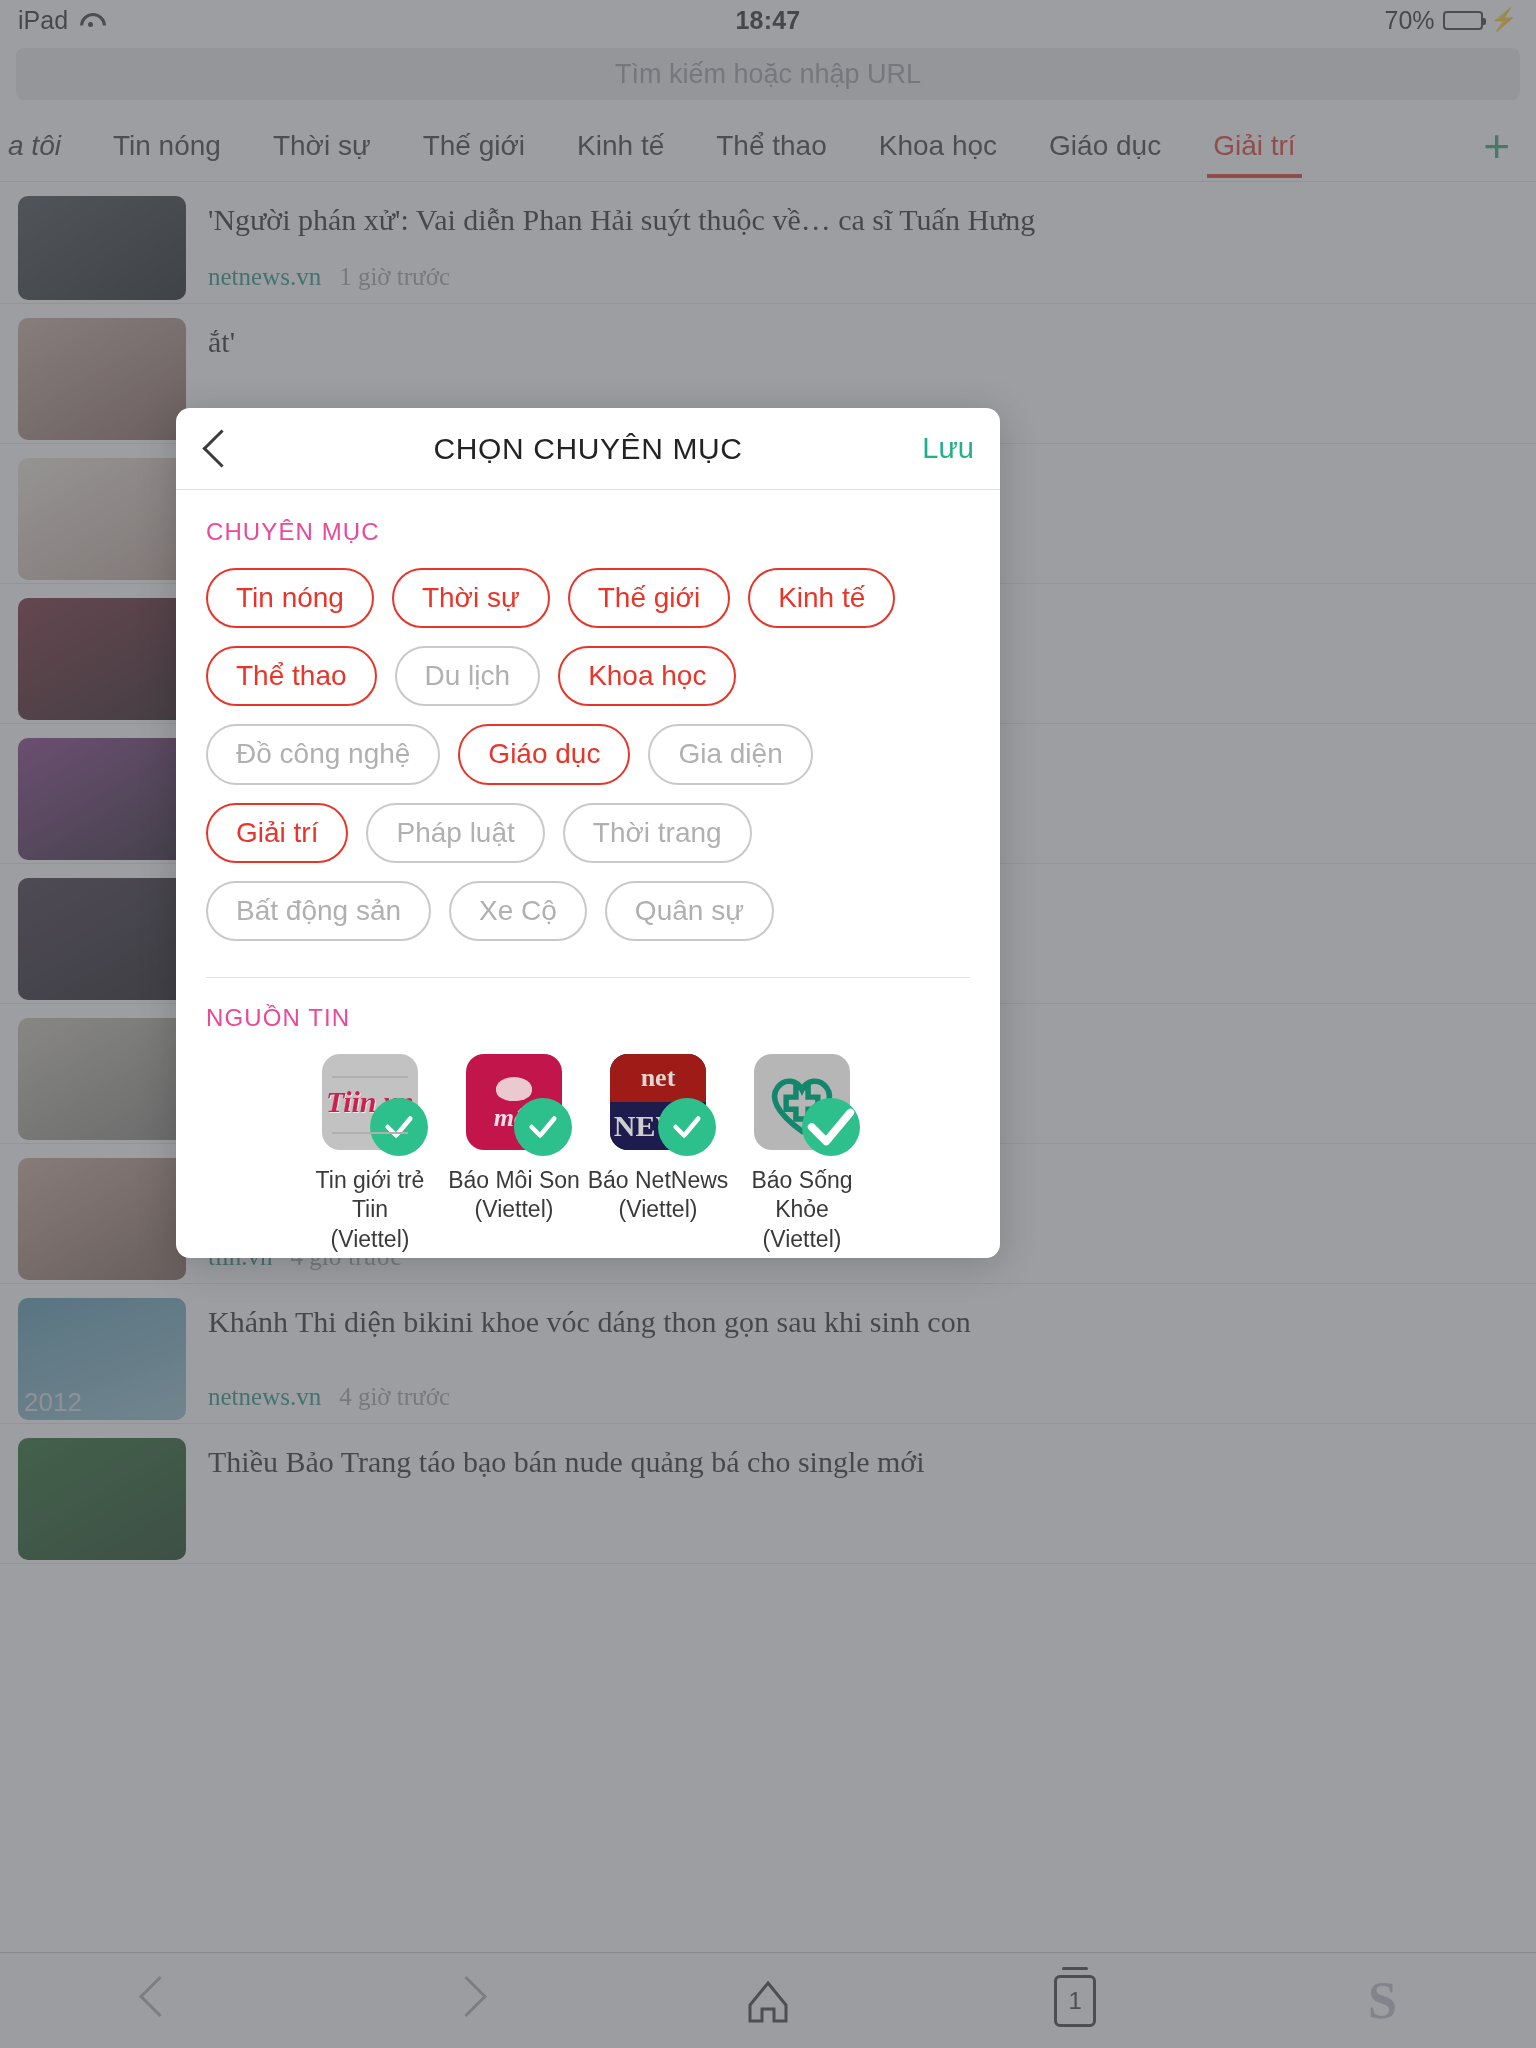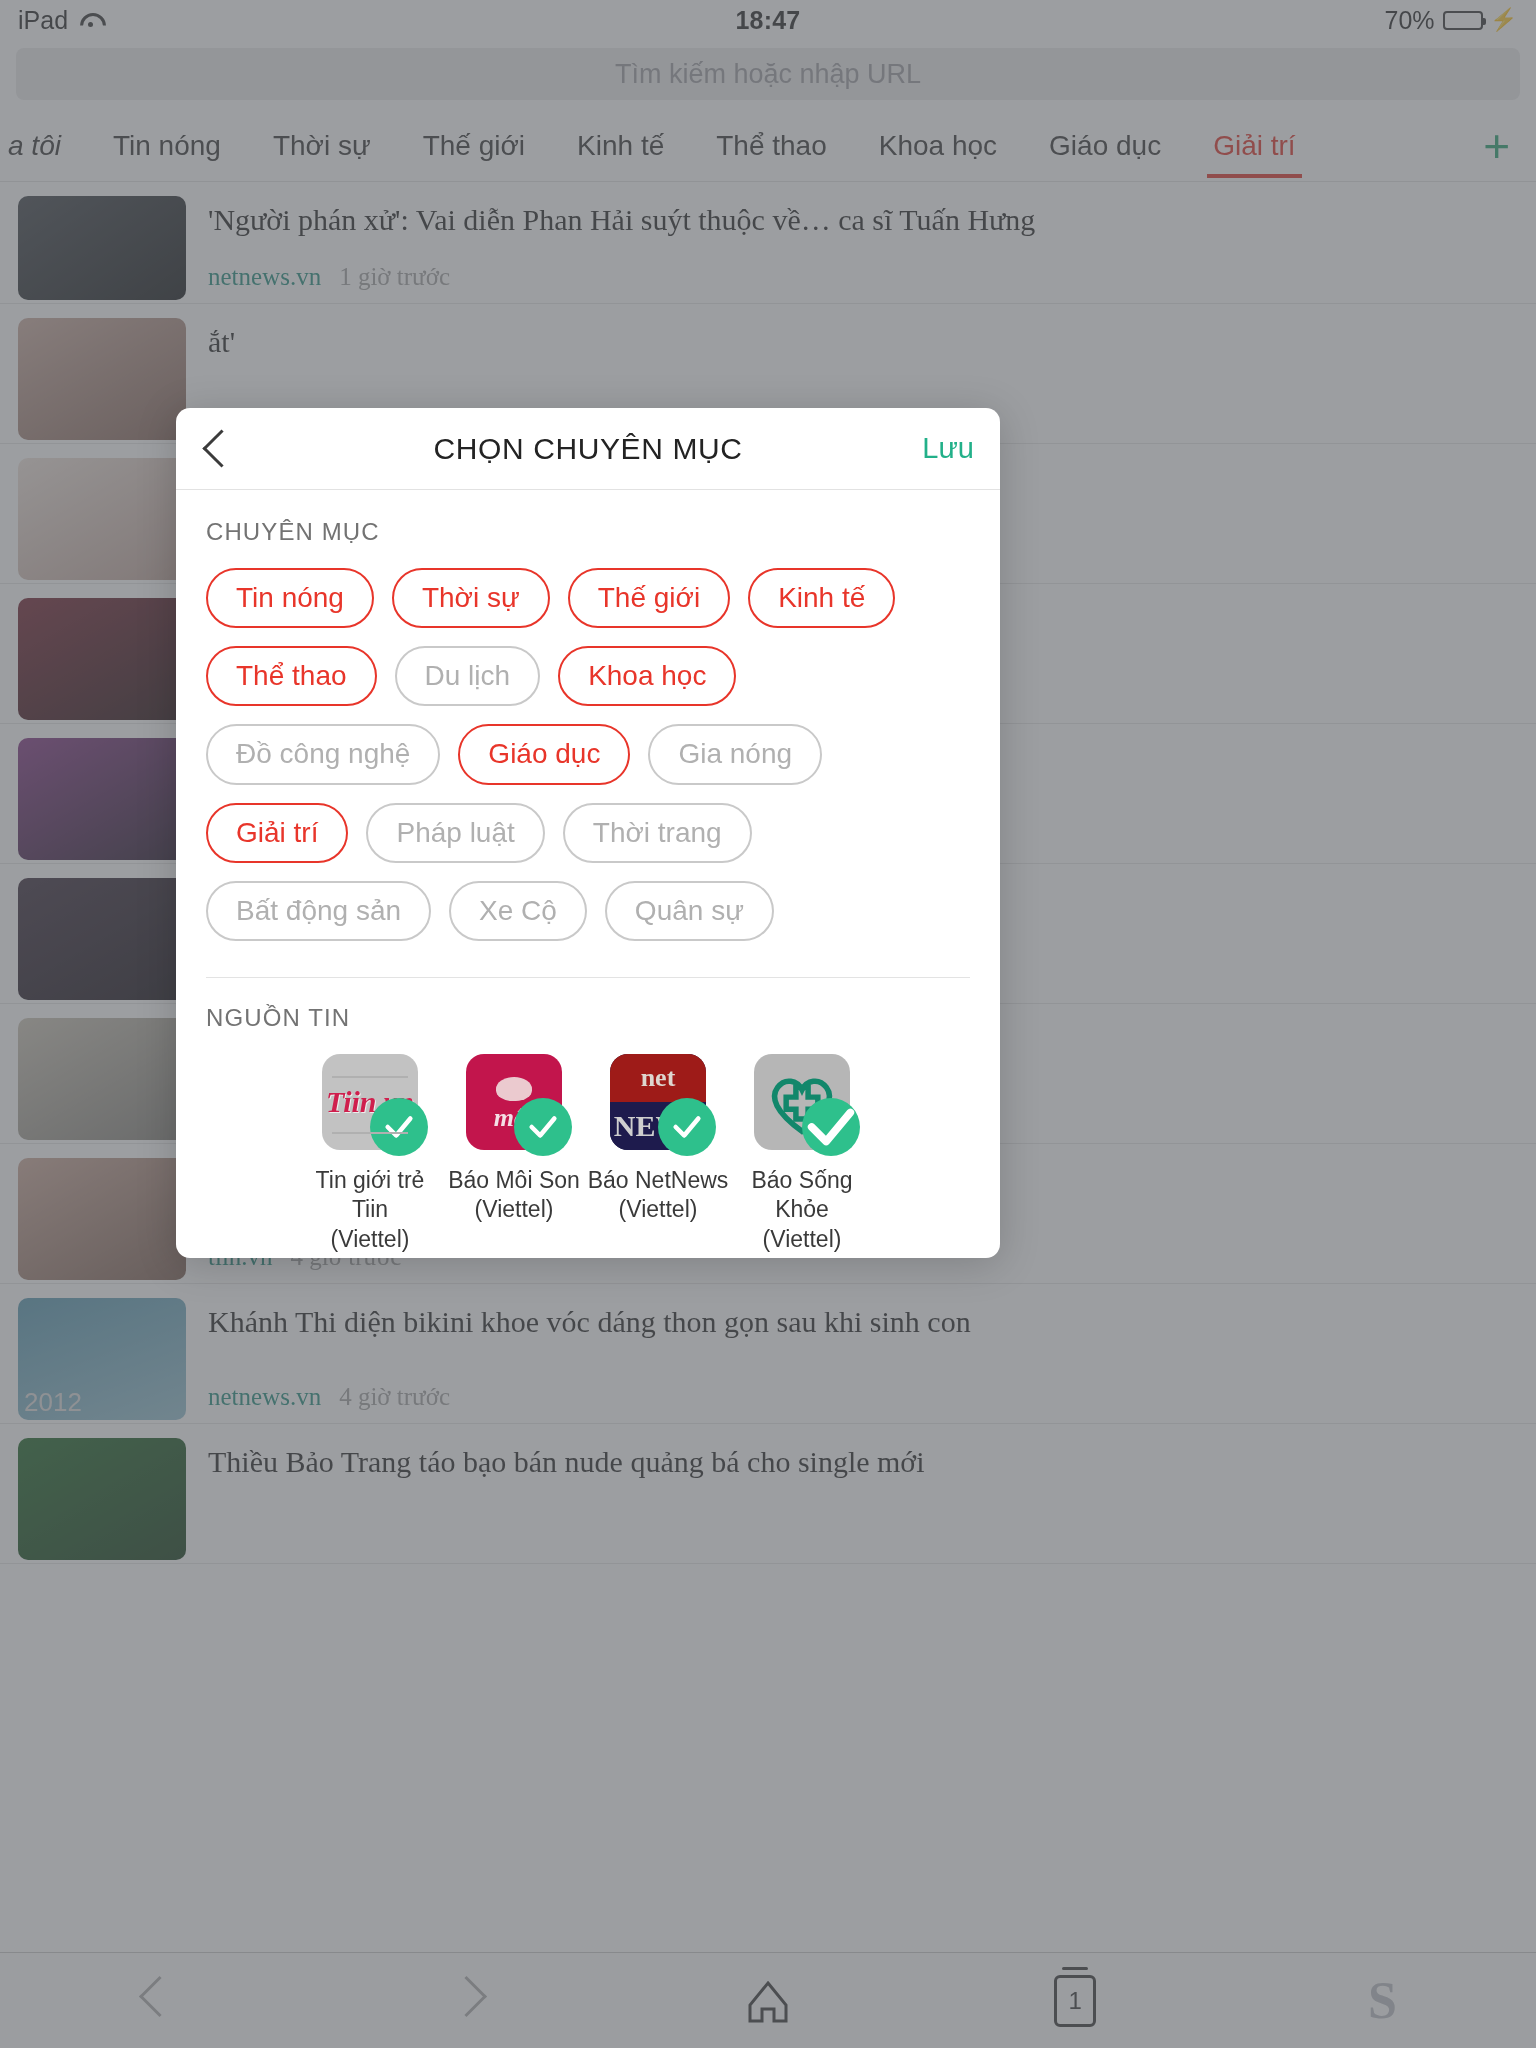--- a/index.html
+++ b/index.html
@@ -159,21 +159,21 @@
   }
   .modal-title {
     position: absolute; left:0; right:0; text-align:center;
     font-size: 30px; color: #232323; letter-spacing: .6px;
   }
   .modal-save {
     margin-left: auto; font-size: 29px; color: #22b089; position: relative; z-index: 2;
   }
   .modal-body { flex: 1 1 auto; padding: 28px 30px 0 30px; overflow: hidden; }
   .section-label {
-    font-size: 24px; color: #737373; letter-spacing: 1.1px; margin-bottom: 22px;
+    font-size: 24px; color: #ec4899; letter-spacing: 1.1px; margin-bottom: 22px;
   }
   .chips { display: flex; flex-wrap: wrap; gap: 18px 18px; margin-bottom: 10px; }
   .chip {
     border: 2px solid #c9c9c9; color: #b0b0b0;
     border-radius: 34px; padding: 12px 28px;
     font-size: 28px; line-height: 1.15; white-space: nowrap;
     background: #fff;
   }
   .chip.sel { border-color: #e8352a; color: #e8352a; }
   .divider { height:1px; background:#e3e3e3; margin: 36px 0 26px 0; }
@@ -391,21 +391,21 @@
     <div class="chips">
       <span class="chip sel">Tin nóng</span>
       <span class="chip sel">Thời sự</span>
       <span class="chip sel">Thế giới</span>
       <span class="chip sel">Kinh tế</span>
       <span class="chip sel">Thể thao</span>
       <span class="chip">Du lịch</span>
       <span class="chip sel">Khoa học</span>
       <span class="chip">Đồ công nghệ</span>
       <span class="chip sel">Giáo dục</span>
-      <span class="chip">Gia nóng</span>
+      <span class="chip">Gia diện</span>
       <span class="chip sel">Giải trí</span>
       <span class="chip">Pháp luật</span>
       <span class="chip">Thời trang</span>
       <span class="chip">Bất động sản</span>
       <span class="chip">Xe Cộ</span>
       <span class="chip">Quân sự</span>
     </div>
 
     <div class="divider"></div>
 

